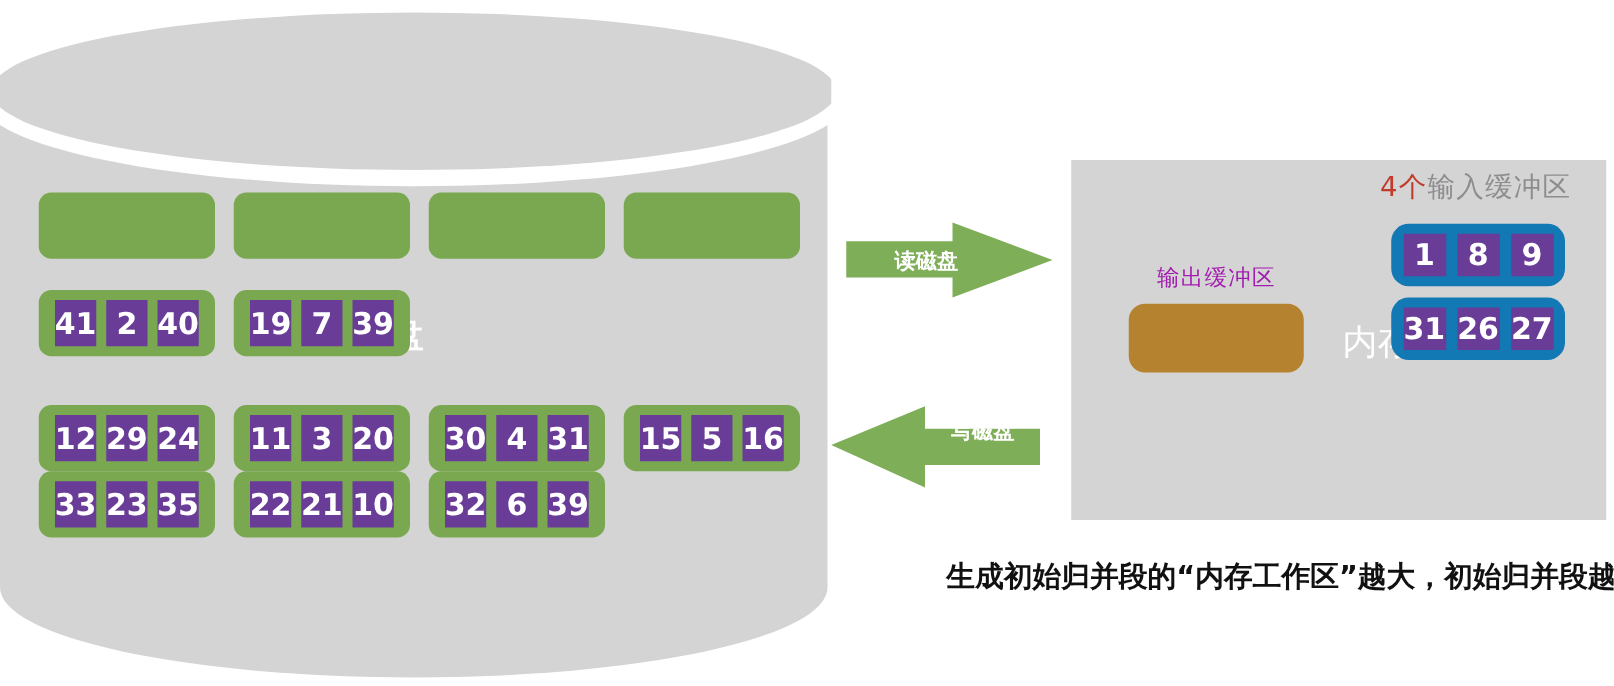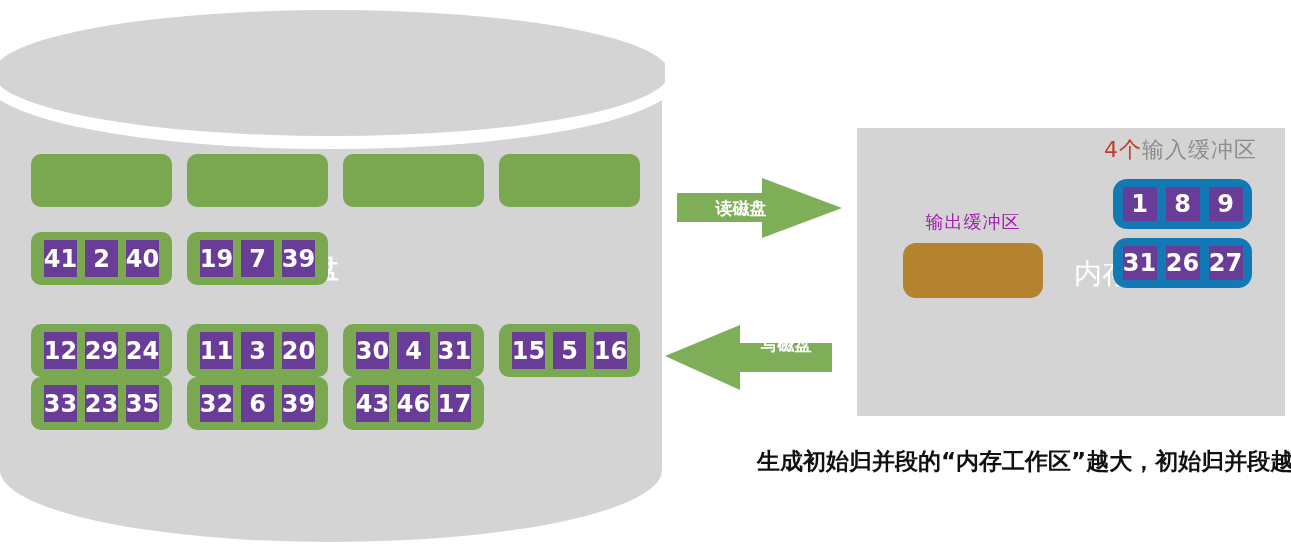--- a/index.html
+++ b/index.html
@@ -135,28 +135,28 @@
     </div>
   </div>
 
   <div class="disk-row row-r4">
     <div class="gblock">
       <span class="dcell">33</span>
       <span class="dcell">23</span>
       <span class="dcell">35</span>
     </div>
     <div class="gblock">
+      <span class="dcell">22</span>
+      <span class="dcell">21</span>
+      <span class="dcell">10</span>
+    </div>
+    <div class="gblock">
       <span class="dcell">32</span>
       <span class="dcell">6</span>
       <span class="dcell">39</span>
-    </div>
-    <div class="gblock">
-      <span class="dcell">43</span>
-      <span class="dcell">46</span>
-      <span class="dcell">17</span>
     </div>
   </div>
 
   <svg class="arrow-svg arrow-read" width="175" height="70" viewBox="0 0 175 70">
     <polygon points="5,20 90,20 90,5 170,35 90,65 90,49 5,49" fill="#7fae58"></polygon>
   </svg>
   <div class="arrow-label label-read">读磁盘</div>
 
   <svg class="arrow-svg arrow-write" width="180" height="75" viewBox="0 0 180 75">
     <polygon points="172,23 80,23 80,5 5,36 80,70 80,52 172,52" fill="#7fae58"></polygon>

